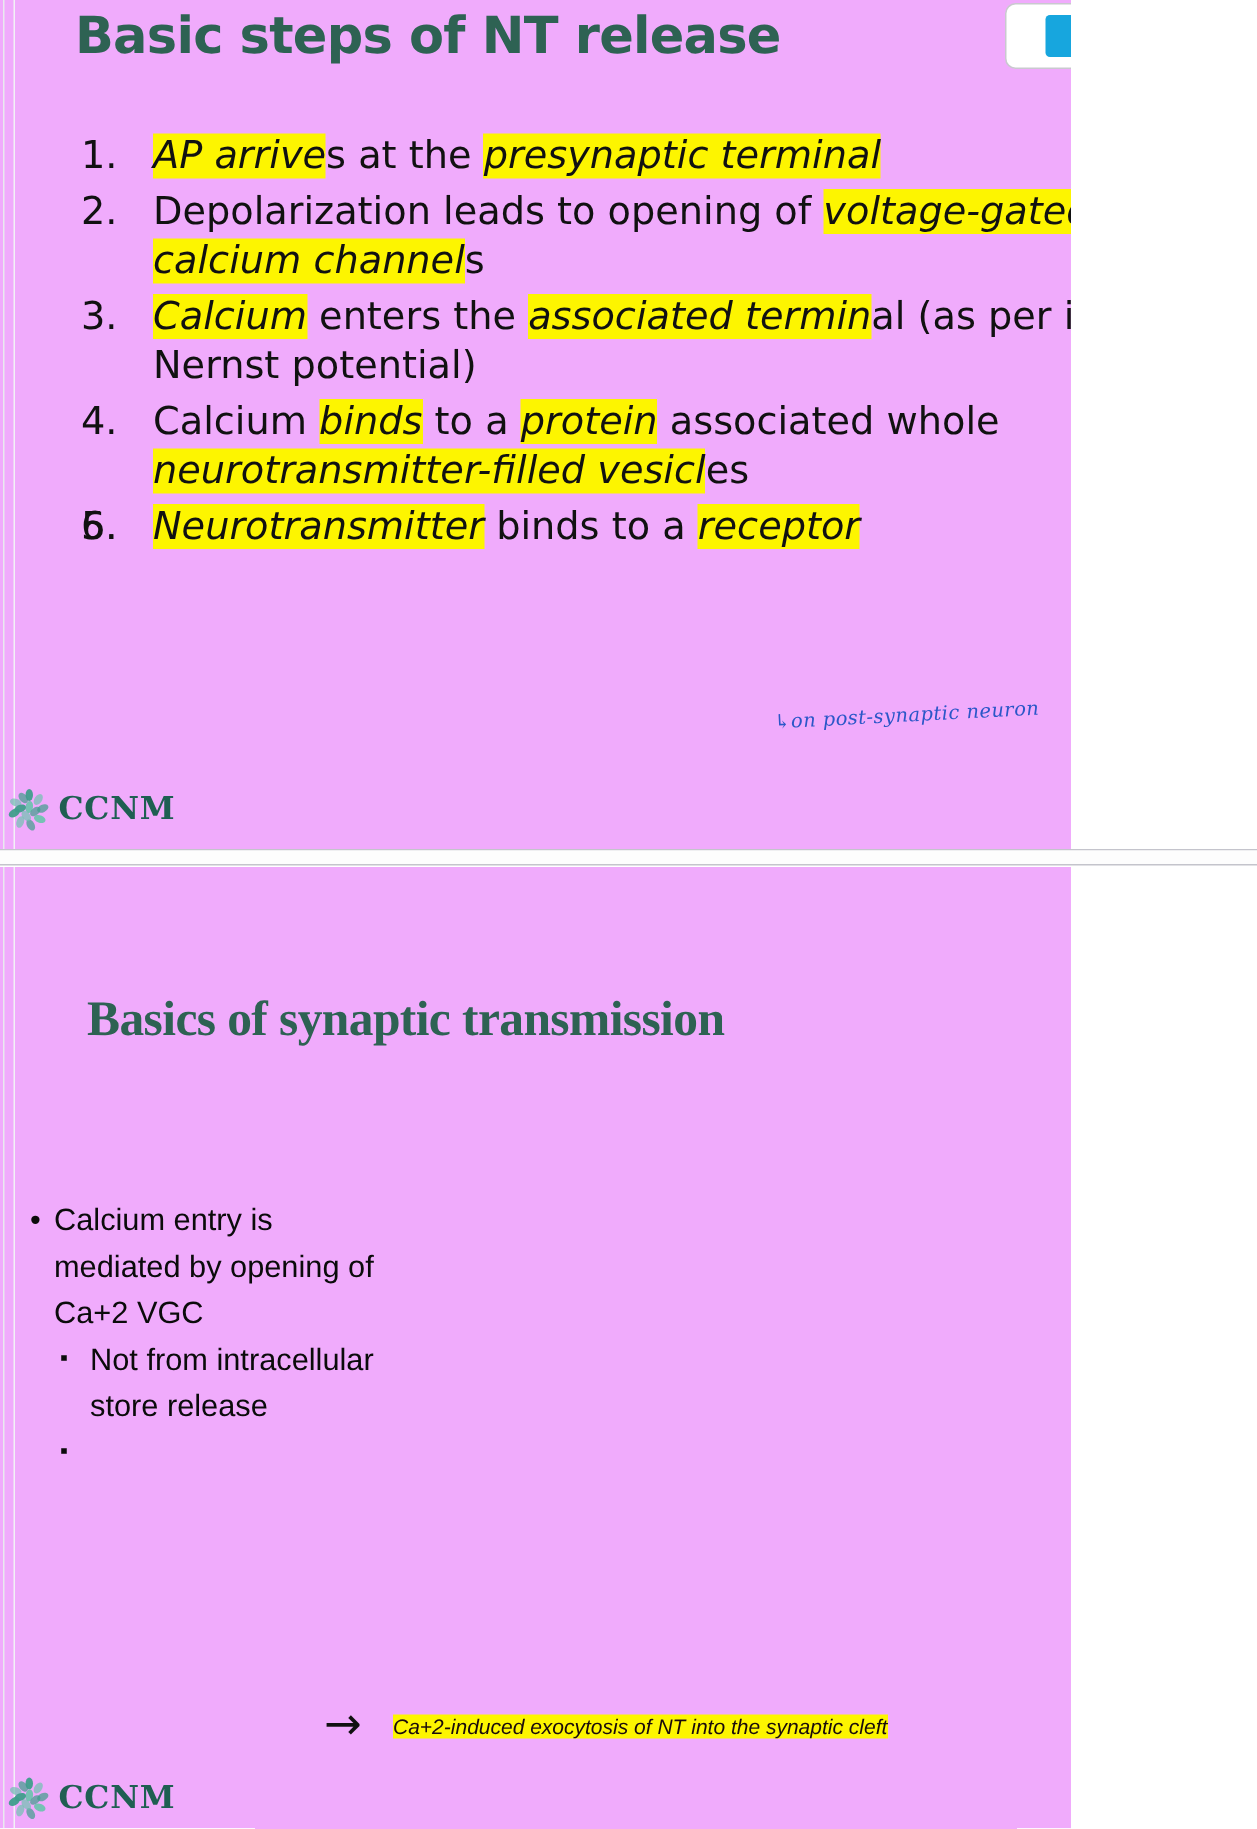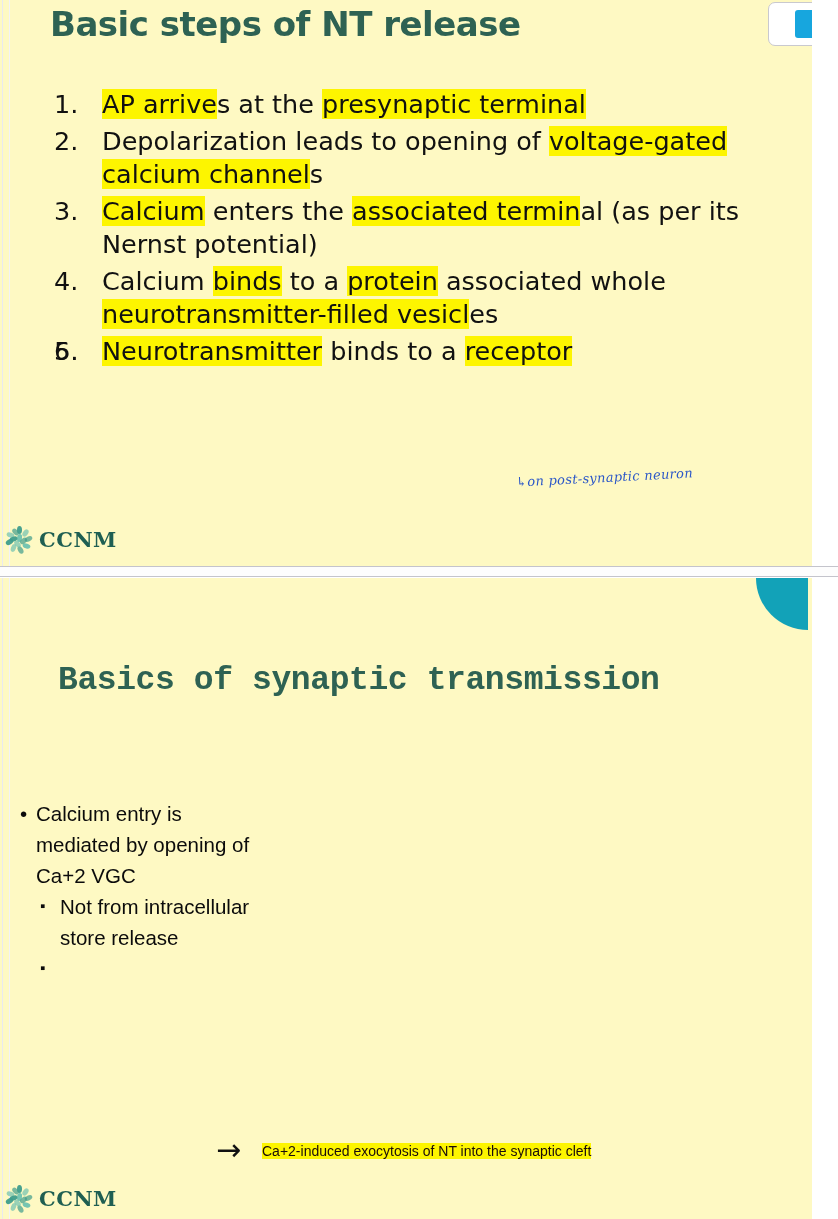--- a/index.html
+++ b/index.html
@@ -9,21 +9,21 @@
     background: #ffffff;
     width: 838px;
   }
   body {
     font-family: "Liberation Sans", sans-serif;
     -webkit-font-smoothing: antialiased;
   }
   .page { position: relative; width: 838px; height: 1219px; overflow: hidden; background:#fff; }
 
   
-  .slide { position: absolute; left: 0; width: 812px; background: #fef9c3; overflow: hidden; }
+  .slide { position: absolute; left: 0; width: 714px; background: #f0abfc; overflow: hidden; }
   .slide-edge-l { position:absolute; top:0; bottom:0; left:2px; width:1px; background:#e9e9ef; }
   .slide-edge-l2 { position:absolute; top:0; bottom:0; left:9px; width:1px; background:#f2f2f6; }
 
   
   #slide1 { top: 0; height: 566px; }
   .s1-title {
     position: absolute; left: 50px; top: 4px;
     font-family: "DejaVu Sans", sans-serif;
     font-weight: 700;
     font-size: 34px;
@@ -45,36 +45,36 @@
 
   .s1-list {
     position: absolute; left: 48px; top: 88px; width: 760px;
     font-family: "DejaVu Sans", sans-serif;
     font-size: 25.5px;
     line-height: 33px;
     color: #111;
   }
   .s1-item { position: relative; padding-left: 54px; margin-bottom: 4px; }
   .s1-num { position: absolute; left: 6px; top: 0; width: 40px; text-align: left; }
-  mark.hl { background: #fdf500; color: inherit; padding: 0; }
+  mark.hl { background: #fdf500; color: inherit; padding: 0; font-style: italic; }
 
   .hand {
     position: absolute;
     font-family: "DejaVu Serif", serif;
     font-style: italic;
     color: #2b57c8;
     font-size: 13px;
     white-space: nowrap;
     transform: rotate(-3deg);
     letter-spacing: 0.3px;
   }
   #hand1 { left: 516px; top: 470px; }
 
   
-  .logo { position: absolute; display: flex; align-items: center; gap: 7px; }
+  .logo { position: absolute; display: flex; align-items: flex-start; gap: 7px; }
   .logo .mark { position: relative; width: 26px; height: 26px; flex: none; }
   .logo .mark i {
     position: absolute; width: 5px; height: 8px; border-radius: 50% 50% 50% 50%;
     background: #4aa897; display: block;
   }
   .logo .word {
     font-family: "DejaVu Serif", serif;
     font-weight: 700; font-size: 21px; letter-spacing: 0.5px; color: #1f5f52;
   }
   #logo1 { left: 6px; top: 526px; }
@@ -90,21 +90,21 @@
     background: #12a2b8;
     border-bottom-left-radius: 52px;
   }
   .deco.sage {
     left: 818px; top: 8px; width: 52px; height: 62px;
     background: #5aa391;
     border-bottom-left-radius: 52px;
   }
   .s2-title {
     position: absolute; left: 58px; top: 84px;
-    font-family: Liberation Mono, monospace;
+    font-family: Liberation Serif, serif;
     font-weight: 700; font-size: 33px; letter-spacing: -0.4px;
     color: #2e6253; white-space: nowrap;
   }
   .s2-body {
     position: absolute; left: 14px; top: 220px; width: 250px;
     font-family: "Liberation Sans", sans-serif;
     font-size: 20.5px; line-height: 31px; color: #0b0b0b;
   }
   .b1 { position: relative; padding-left: 22px; }
   .b1 > .dot { position: absolute; left: 6px; top: 0px; }

